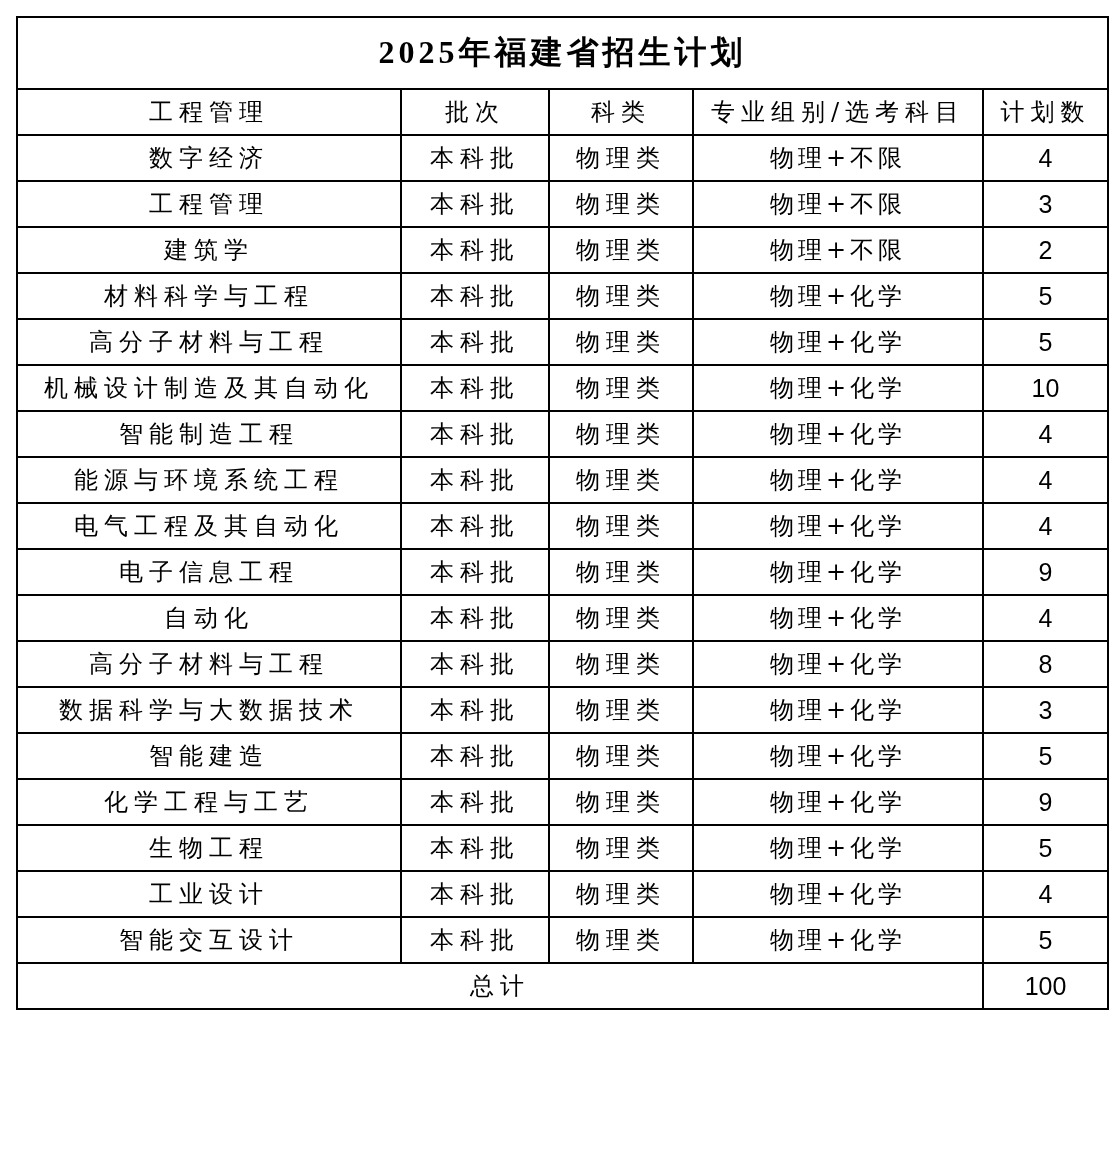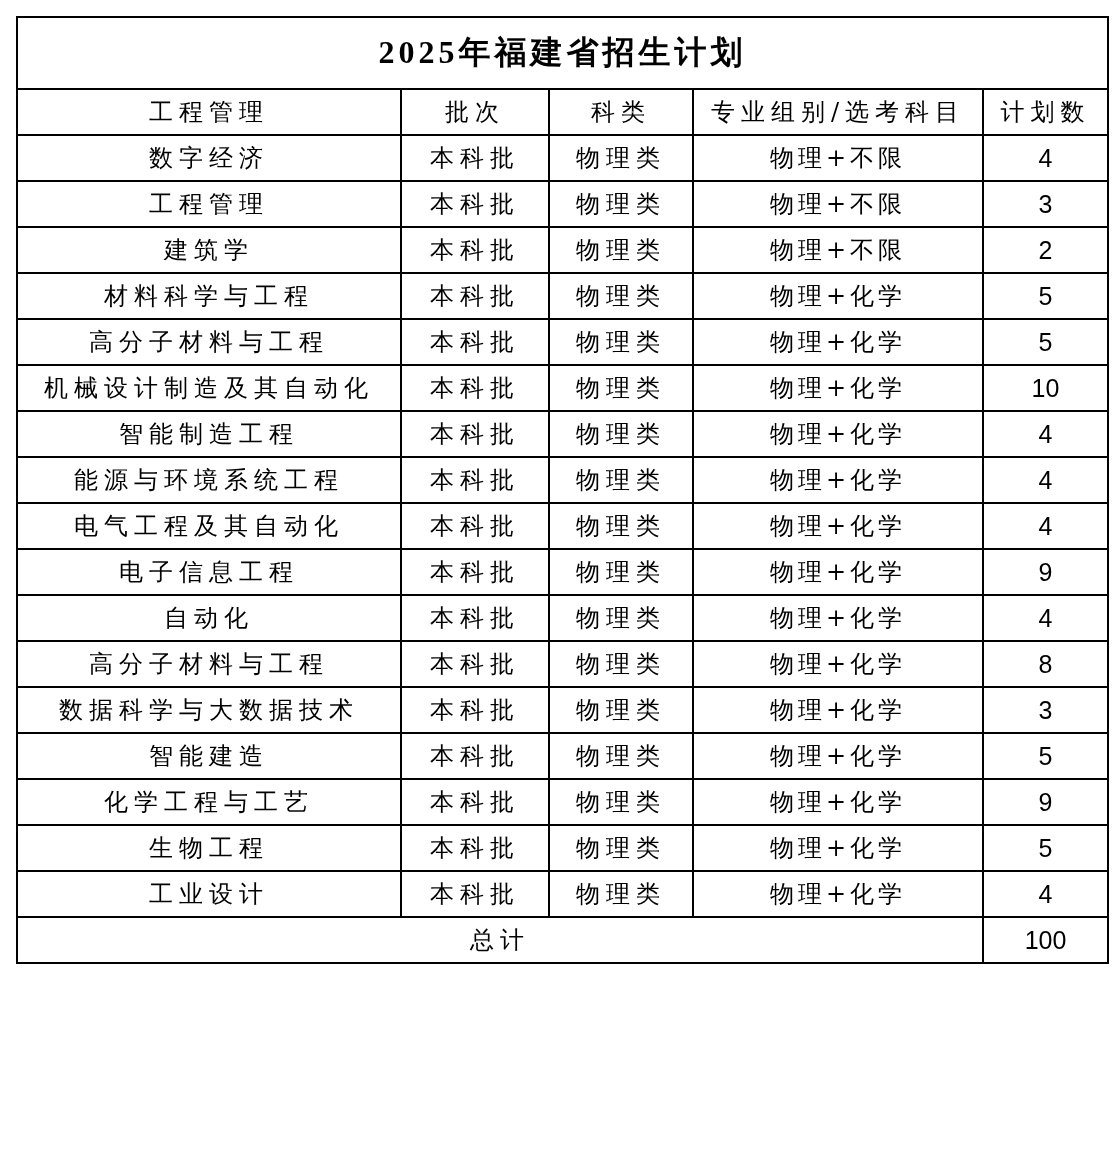--- a/index.html
+++ b/index.html
@@ -165,20 +165,27 @@
         <td class="req">物理+化学</td>
         <td class="num">5</td>
       </tr>
       <tr>
         <td>工业设计</td>
         <td>本科批</td>
         <td>物理类</td>
         <td class="req">物理+化学</td>
         <td class="num">4</td>
       </tr>
+      <tr>
+        <td>智能交互设计</td>
+        <td>本科批</td>
+        <td>物理类</td>
+        <td class="req">物理+化学</td>
+        <td class="num">5</td>
+      </tr>
     </tbody>
   <tfoot>
     <tr>
       <td colspan="4">总计</td>
       <td class="num">100</td>
     </tr>
   </tfoot>
 </table>
 
 </body></html>

